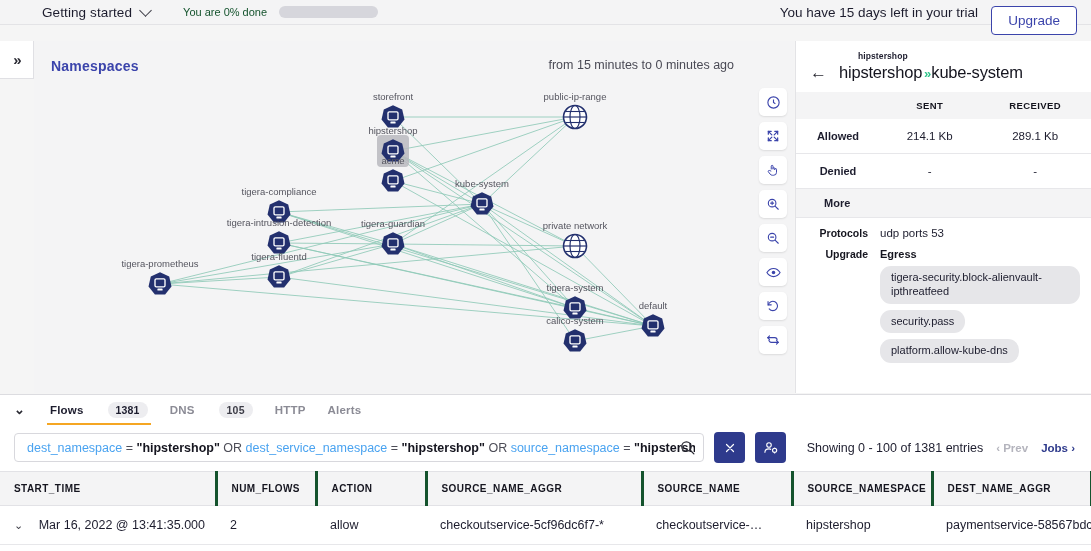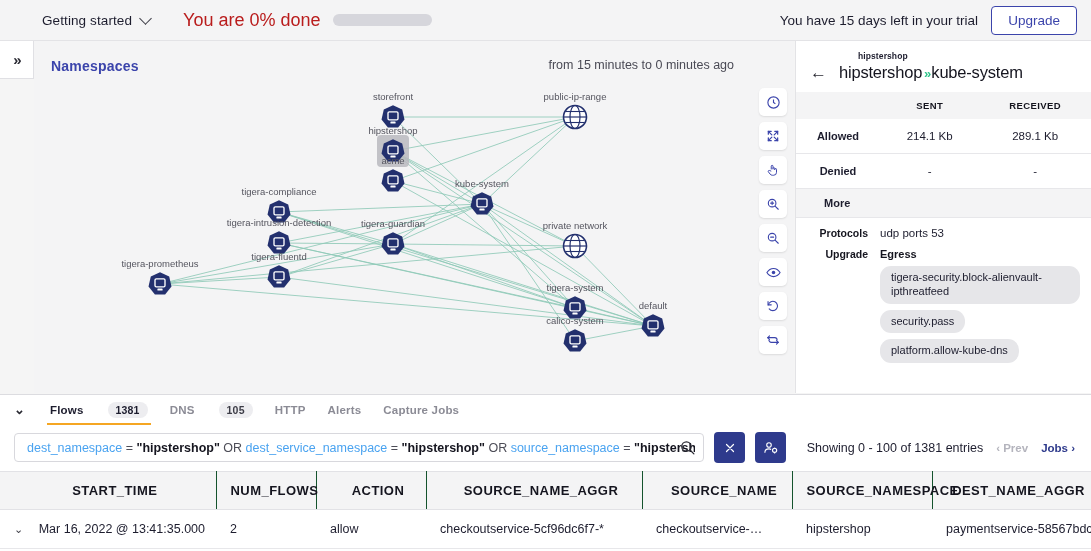--- a/index.html
+++ b/index.html
@@ -6,32 +6,32 @@
   html, body {
     width: 1091px; height: 551px;
     font-family: "Liberation Sans", sans-serif;
     background: #ffffff;
     overflow: hidden;
   }
   .app { position: relative; width: 1091px; height: 551px; background:#f5f5f5; }
 
   
   .topbar {
-    position: absolute; left:0; top:0; width:1091px; height:41px;
+    position: absolute; left:0; top:0; width:1091px; height:25px;
     background:#f4f4f5; display:flex; align-items:center;
     border-bottom:1px solid #e3e3e6;
   }
   .gs-wrap { display:flex; align-items:center; margin-left:42px; cursor:pointer; }
   .gs-text { font-size:13.5px; color:#1d1d2e; font-weight:400; letter-spacing:.1px;}
   .chev-down {
     width:9px; height:9px; margin-left:9px; margin-top:-3px;
     border-right:1.7px solid #3b3b45; border-bottom:1.7px solid #3b3b45;
     transform: rotate(45deg);
   }
-  .done-text { margin-left:33px; font-size:18px; color:#b91c1c; }
+  .done-text { margin-left:33px; font-size:11px; color:#14532d; }
   .progress-track {
     margin-left:12px; width:99px; height:12px; border-radius:6px; background:#d6d6dc;
   }
   .trial-text {
     position:absolute; right:113px; font-size:13.5px; color:#1d1d2e; white-space:nowrap;
   }
   .upgrade-btn {
     position:absolute; right:14px; top:6px;
     padding:6px 16px; font-size:13.5px; color:#3b44ab;
     background:#fff; border:1px solid #3b44ab; border-radius:4px;
@@ -150,24 +150,24 @@
   }
   .showing {
     margin-left:auto; display:flex; align-items:center; gap:13px;
     font-size:12.5px; color:#1d1d2e; padding-right:2px;
   }
   .prev { color:#b4b4bd; font-size:11.5px; font-weight:700; cursor:pointer; }
   .next { color:#2e3a8c; font-size:11.5px; font-weight:700; cursor:pointer; }
 
   .ftable { width:100%; border-collapse:collapse; table-layout:fixed; }
   .ftable th {
-    background:#f4f4f5; font-size:13px; font-weight:700; color:#15151f;
-    text-align:center; padding:11px 0 11px 14px; letter-spacing:.45px;
+    background:#f4f4f5; font-size:10px; font-weight:700; color:#15151f;
+    text-align:left; padding:11px 0 11px 14px; letter-spacing:.45px;
     border-top:1px solid #e2e2e6; border-bottom:1px solid #e2e2e6;
-    border-right:1px solid #14532d; white-space:nowrap;
+    border-right:3px solid #14532d; white-space:nowrap;
   }
   .ftable td {
     font-size:12.5px; color:#1d1d2e; padding:12px 0 12px 14px;
     border-bottom:1px solid #e7e7ea; white-space:nowrap; overflow:hidden;
   }
   .rowchev { color:#3c3c46; font-size:11px; cursor:pointer; }
 </style>
 </head>
 <body>
 
@@ -413,23 +413,20 @@
       <div class="tab">
         <span>DNS</span>
         <span class="tabcount">105</span>
       </div>
       <div class="tab">
         <span>HTTP</span>
       </div>
       <div class="tab">
         <span>Alerts</span>
       </div>
-      <div class="tab">
-        <span>Capture Jobs</span>
-      </div>
     </div>
 
     <div class="qrow">
       <div class="qbox">
         <span class="qtext" id="qtext"><span class="qfield">dest_namespace</span><span class="qop"> = </span><span class="qstr">"hipstershop"</span><span class="qop"> OR </span><span class="qfield">dest_service_namespace</span><span class="qop"> = </span><span class="qstr">"hipstershop"</span><span class="qop"> OR </span><span class="qfield">source_namespace</span><span class="qop"> = </span><span class="qstr">"hipstershop"</span></span>
         <span class="qsearch">
           <svg width="17" height="17" viewBox="0 0 24 24" fill="none" stroke="#2a2a33" stroke-width="1.8" stroke-linecap="round">
               <circle cx="10.5" cy="10.5" r="6.6"></circle>
               <path d="M15.6 15.6L21 21"></path>
             </svg>

